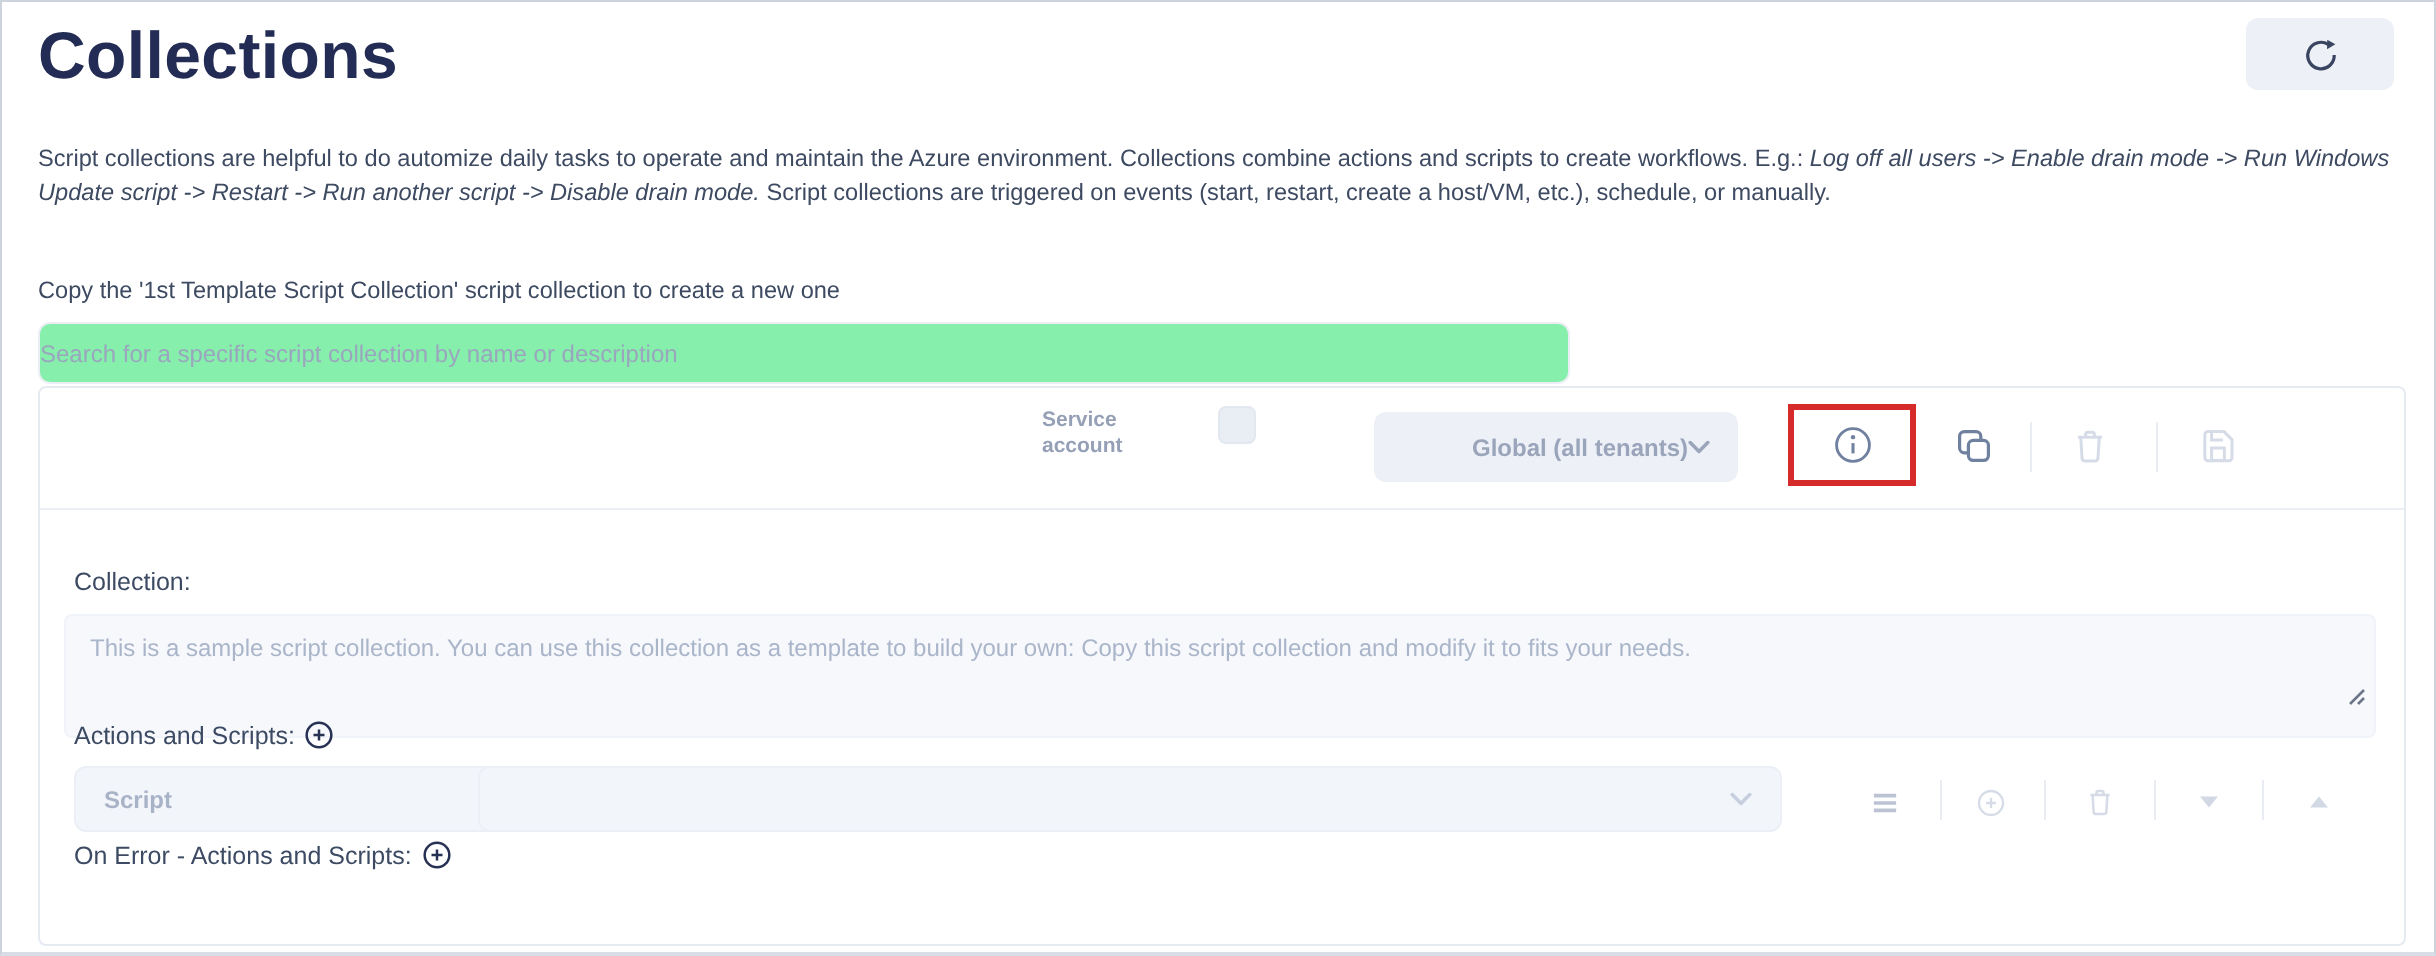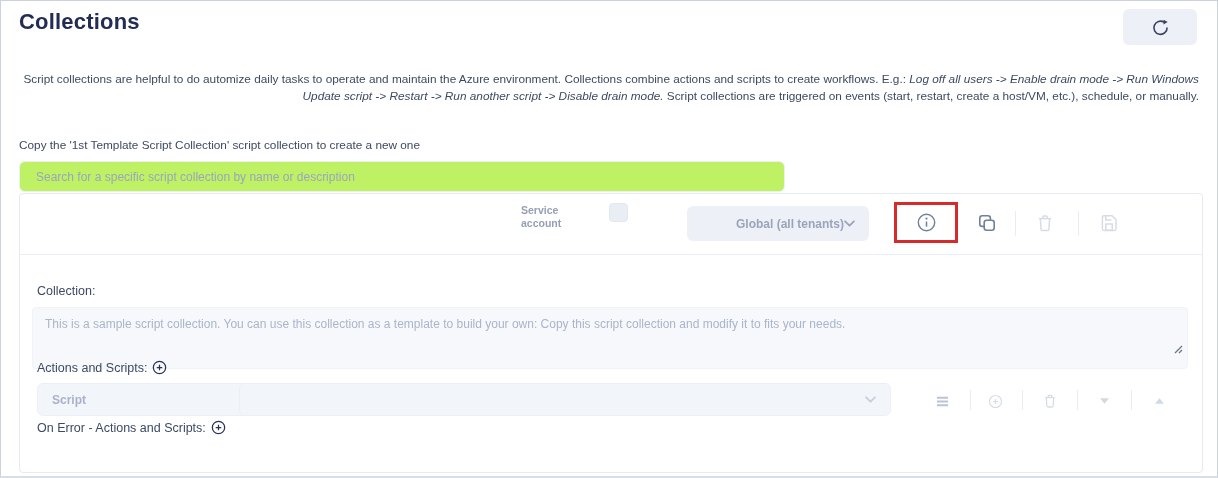--- a/index.html
+++ b/index.html
@@ -8,43 +8,43 @@
   .screen {
     position: relative;
     width: 1218px; height: 478px;
     background: #ffffff;
     border: 1px solid #ccd3dd;
     border-bottom: 2px solid #d8dde6;
     overflow: hidden;
   }
   .page-title {
     position: absolute; left: 18px; top: 8px;
-    font-size: 22px; font-weight: 800; color: #222c54; letter-spacing: .2px;
+    font-size: 33px; font-weight: 800; color: #222c54; letter-spacing: .2px;
   }
   .refresh-btn {
     position: absolute; right: 20px; top: 8px;
     width: 74px; height: 36px;
     background: #edf0f6; border: none; border-radius: 6px;
     color: #394560; cursor: pointer;
     display: flex; align-items: center; justify-content: center;
   }
   .intro {
     position: absolute; left: 18px; top: 70px; width: 1180px;
-    font-size: 11.8px; line-height: 16.5px; color: #3d4a61; text-align: right;
+    font-size: 11.8px; line-height: 16.5px; color: #3d4a61;
   }
   .intro .it { font-style: italic; }
   .copy-hint {
     position: absolute; left: 18px; top: 137px;
     font-size: 11.8px; color: #3d4a61;
   }
   .search-input {
     position: absolute; left: 18px; top: 160px;
     width: 766px; height: 31px;
-    background: #bef264; border: 1px solid #ebeff5; border-radius: 6px;
-    padding: 0 16px; font-size: 12px; color: #6b7astro90;
+    background: #86efac; border: 1px solid #ebeff5; border-radius: 6px;
+    padding: 0 0; font-size: 12px; color: #6b7astro90;
     color: #67748f; font-family: "Liberation Sans", sans-serif; outline: none;
   }
   .search-input::placeholder { color: #9aa6bd; opacity: 1; }
   .card {
     position: absolute; left: 18px; top: 192px;
     width: 1184px; height: 280px;
     background: #fff; border: 1px solid #e6eaf1; border-radius: 4px;
   }
   .card-divider { position: absolute; left: 0; top: 60px; width: 100%; height: 1px; background: #ebeef4; }
   .collection-title {

